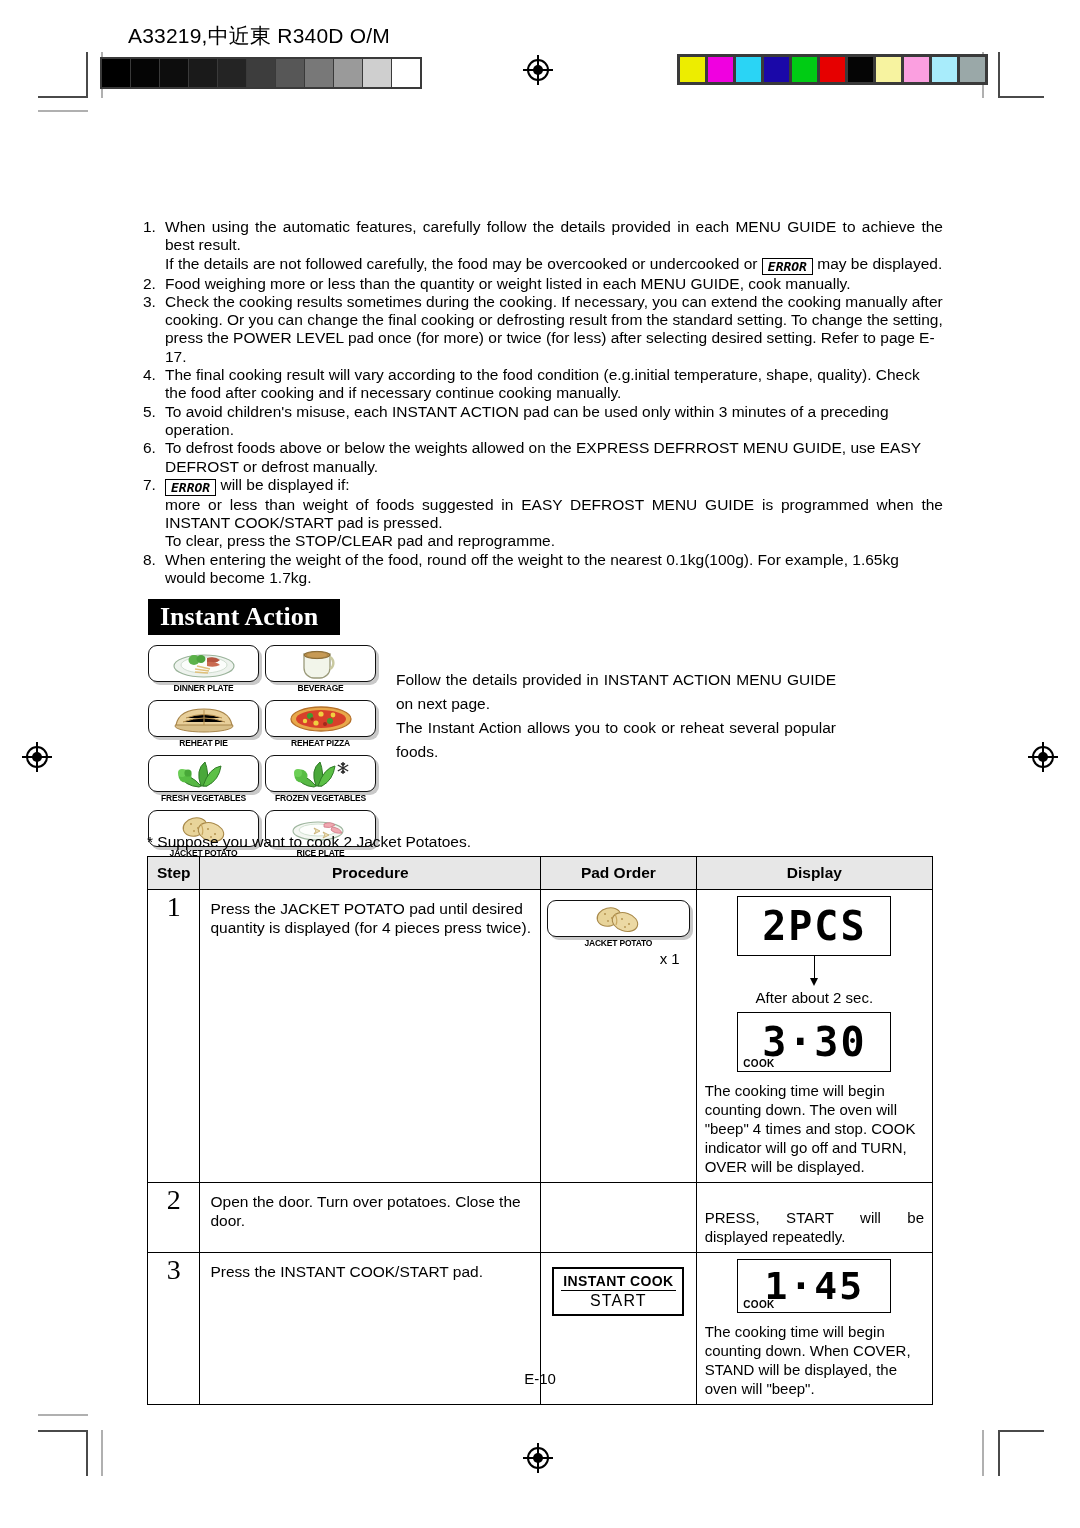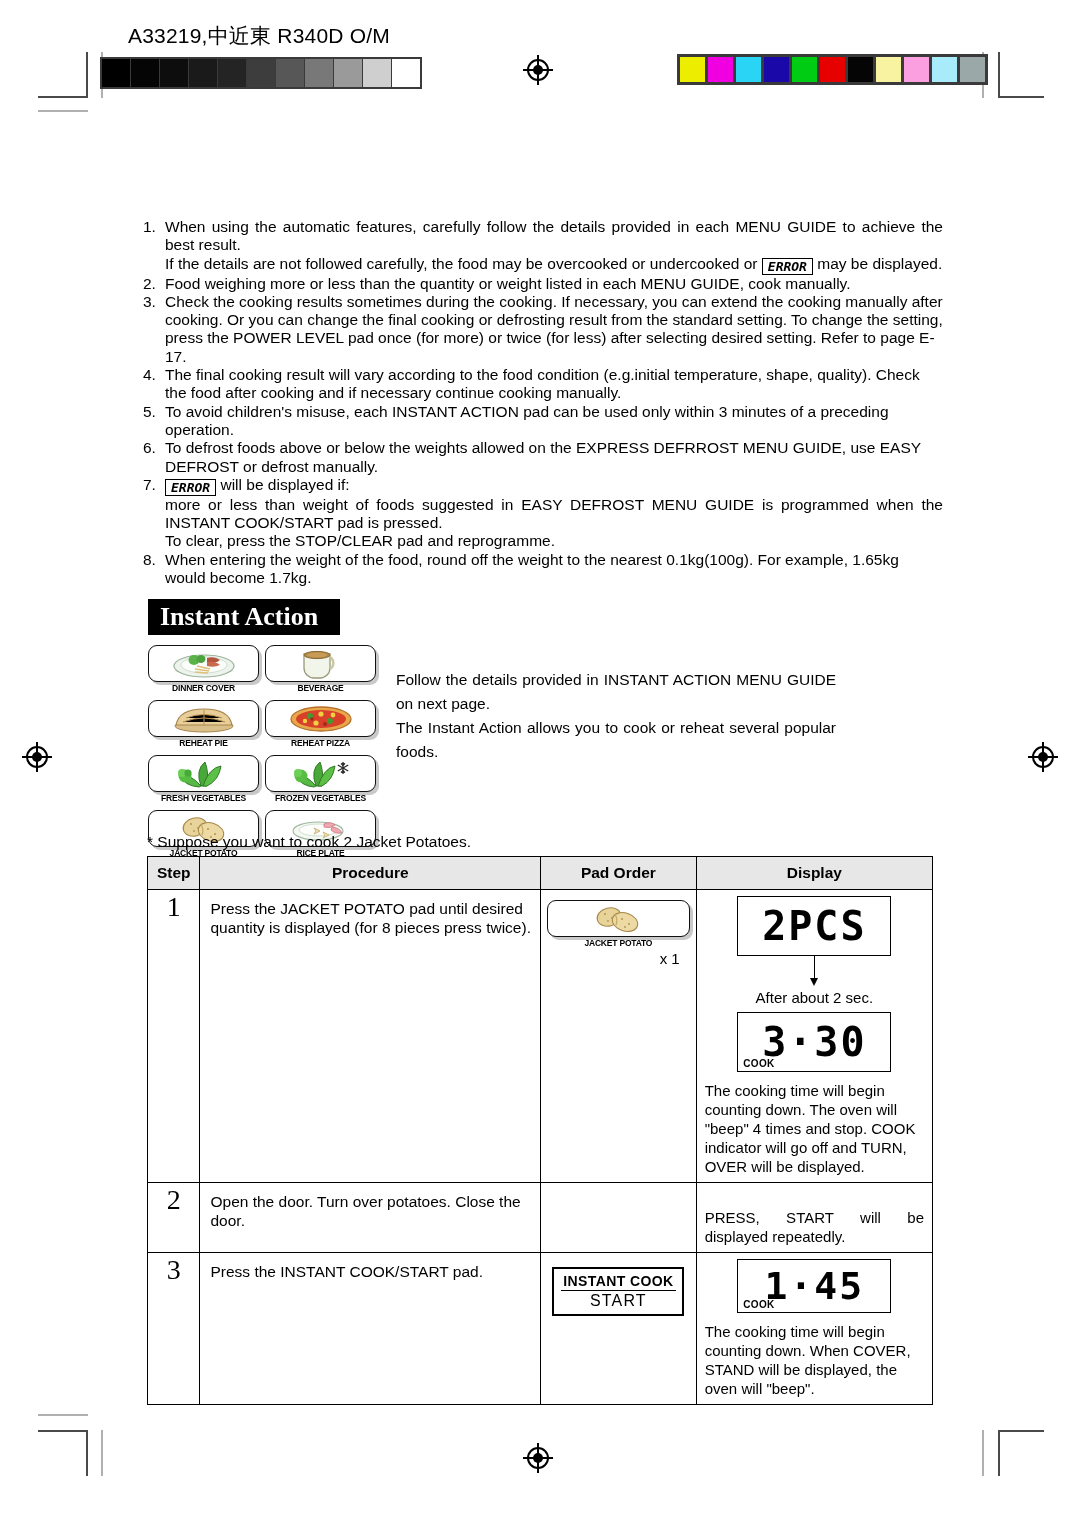--- a/index.html
+++ b/index.html
@@ -261,21 +261,21 @@
                 <path d="M38 9 q8-2 13 2 q-5 4-13 3z" fill="#b5543f"></path>
                 <path d="M38 13 q8-1 13 3 q-6 3-13 1z" fill="#c96a4f"></path>
                 <g stroke="#e0c07a" stroke-width="1.6">
                   <path d="M26 20 l14 2"></path>
                   <path d="M26 23 l13 1"></path>
                   <path d="M28 17 l13 3"></path>
                 </g>
               </svg>
             </span>
           </div>
-          <div class="padlbl">DINNER COVER</div>
+          <div class="padlbl">DINNER PLATE</div>
         </div>
         <div class="padcell">
           <div class="pad">
             <span>
               <svg width="50" height="32" viewBox="0 0 50 32">
                 <path d="M8 6 h26 v14 a10 10 0 0 1 -10 10 h-6 a10 10 0 0 1 -10 -10z" fill="#f2f5ea" stroke="#9a9a7a" stroke-width="1.3"></path>
                 <path d="M34 9 a7 7 0 0 1 0 12" fill="none" stroke="#c9c9a0" stroke-width="2.4"></path>
                 <ellipse cx="21" cy="7" rx="13" ry="3.6" fill="#b08a4a" stroke="#8a6a33" stroke-width="1"></ellipse>
                 <ellipse cx="21" cy="7" rx="10" ry="2.6" fill="#c79a55"></ellipse>
               </svg>
@@ -411,21 +411,21 @@
         <th class="c-step">Step</th>
         <th class="c-proc">Procedure</th>
         <th class="c-pad">Pad Order</th>
         <th class="c-disp">Display</th>
       </tr>
     </thead>
     <tbody>
 
       <tr>
         <td class="stepnum">1</td>
-        <td class="ptxt">Press the JACKET POTATO pad until desired quantity is displayed (for 8 pieces press twice).</td>
+        <td class="ptxt">Press the JACKET POTATO pad until desired quantity is displayed (for 4 pieces press twice).</td>
         <td class="padcellbox">
           <div class="pad" id="tblpotato">
               <span>
                 <svg width="58" height="28" viewBox="0 0 58 28">
                   <ellipse cx="20" cy="12" rx="12" ry="9" fill="#e8d49a" stroke="#a8894a" stroke-width="1.1" transform="rotate(-14 20 12)"></ellipse>
                   <ellipse cx="36" cy="17" rx="13" ry="9" fill="#ecd9a4" stroke="#a8894a" stroke-width="1.1" transform="rotate(18 36 17)"></ellipse>
                   <g fill="#b5934f">
                     <circle cx="16" cy="9" r="1"></circle>
                     <circle cx="23" cy="13" r="1"></circle>
                     <circle cx="19" cy="16" r=".9"></circle>
@@ -477,13 +477,14 @@
           <div class="lcd" style="width:152px;height:52px;">
             <span class="lcdtxt" style="font-size:38px;">1·45</span>
             <span class="cookind">COOK</span>
           </div>
           <div class="dtxt" style="margin-top:4px;">The cooking time will begin counting down. When COVER, STAND will be displayed, the oven will "beep".</div>
         </td>
       </tr>
     </tbody>
   </table>
 
+  <div class="foot">E-10</div>
 </div>
 
 </body></html>

